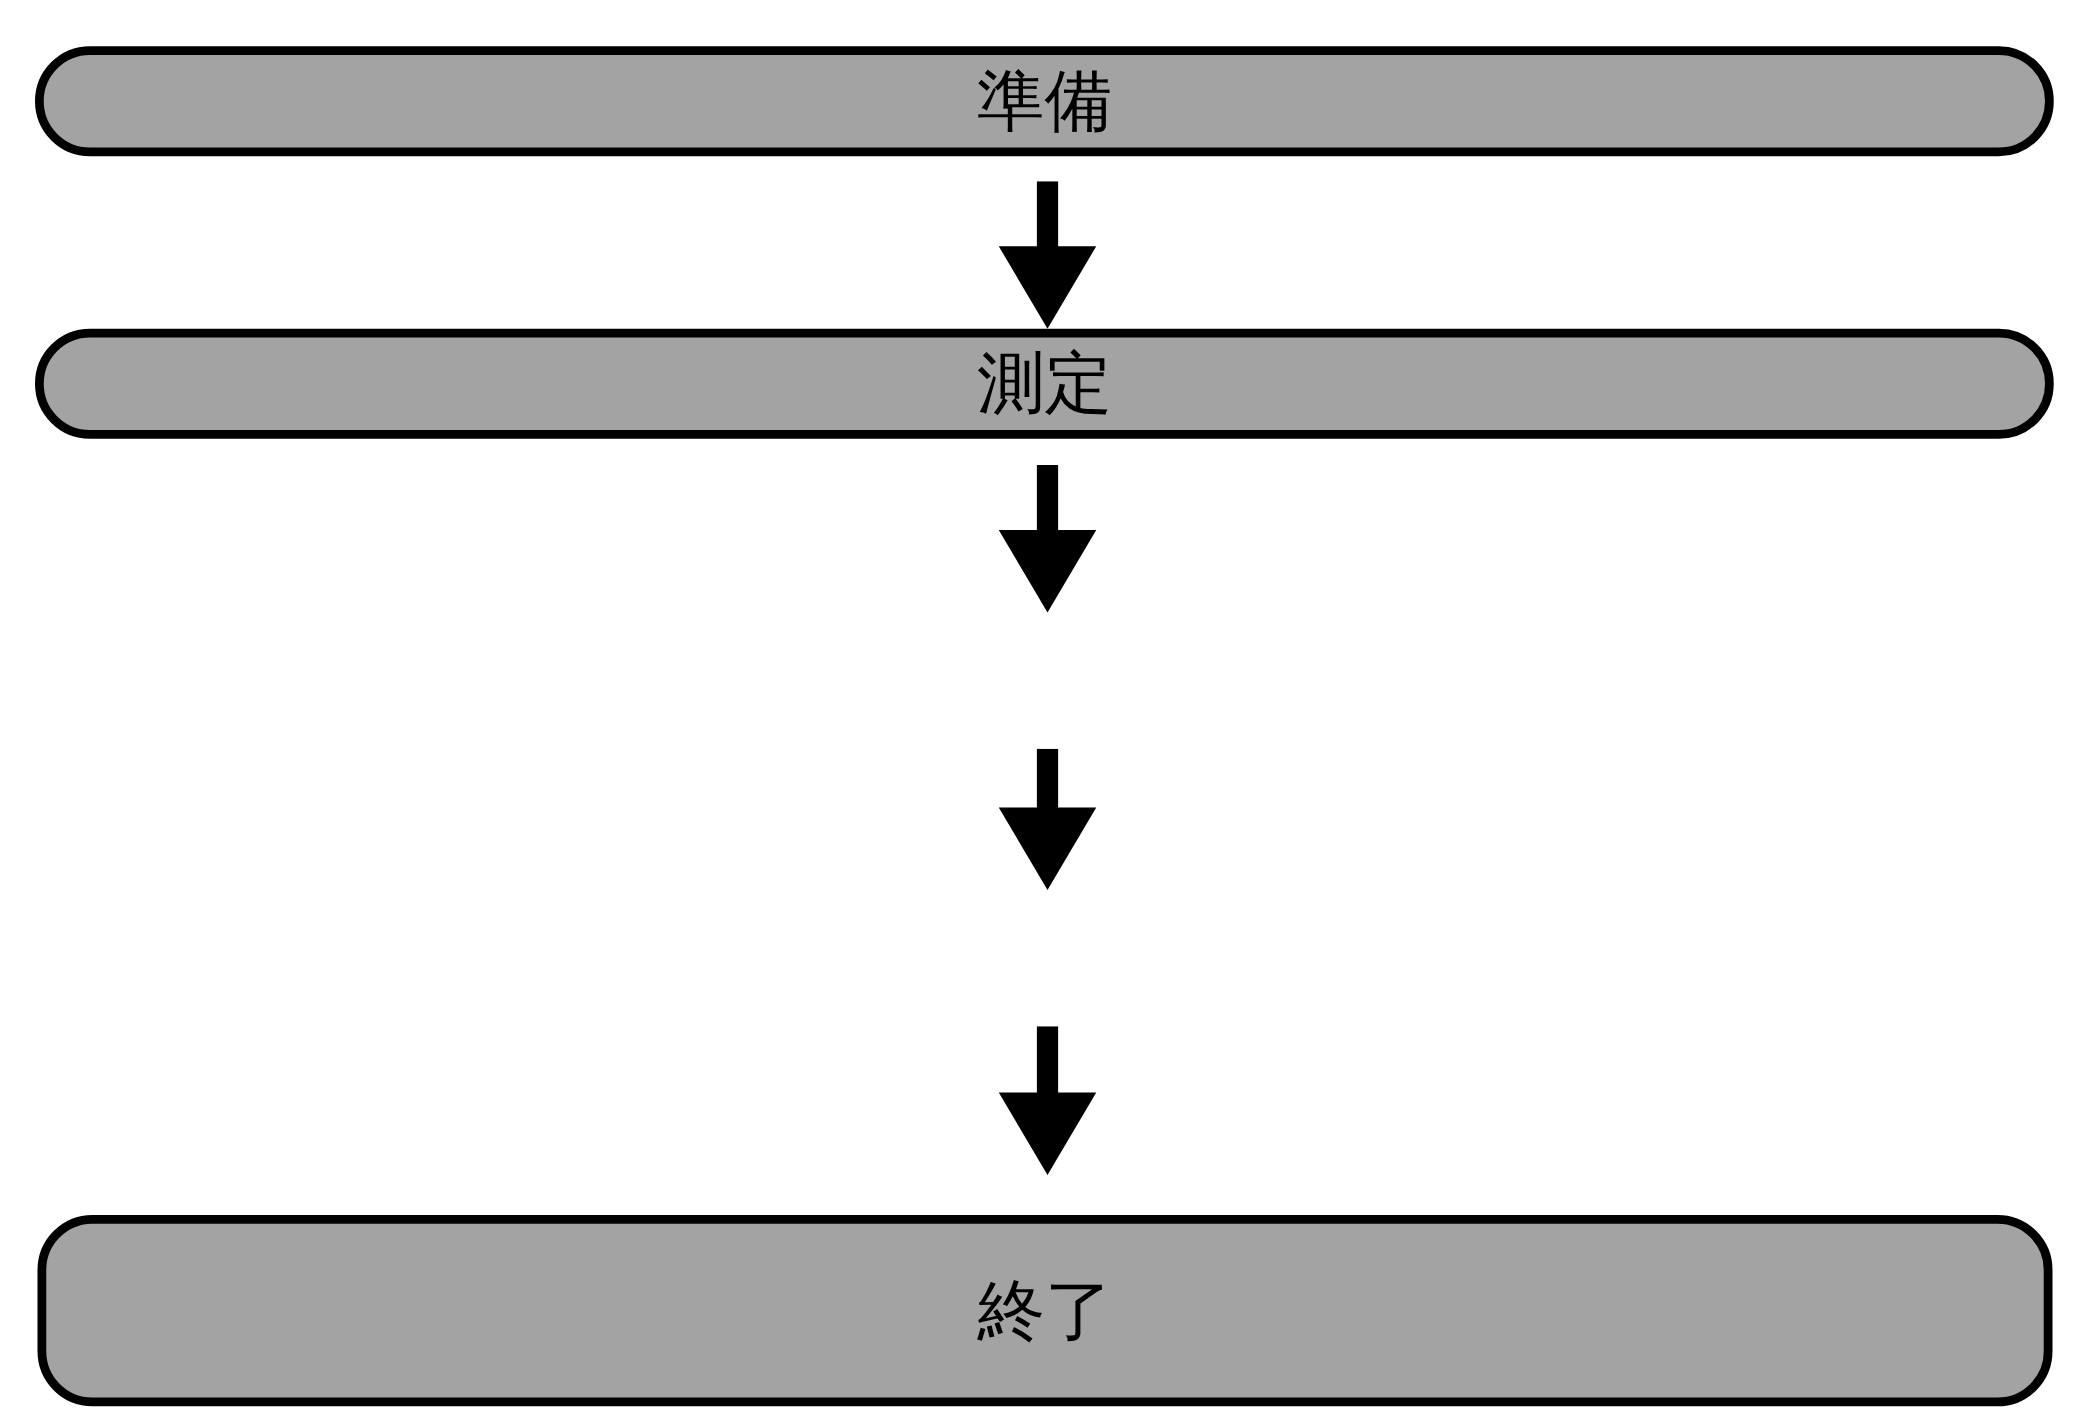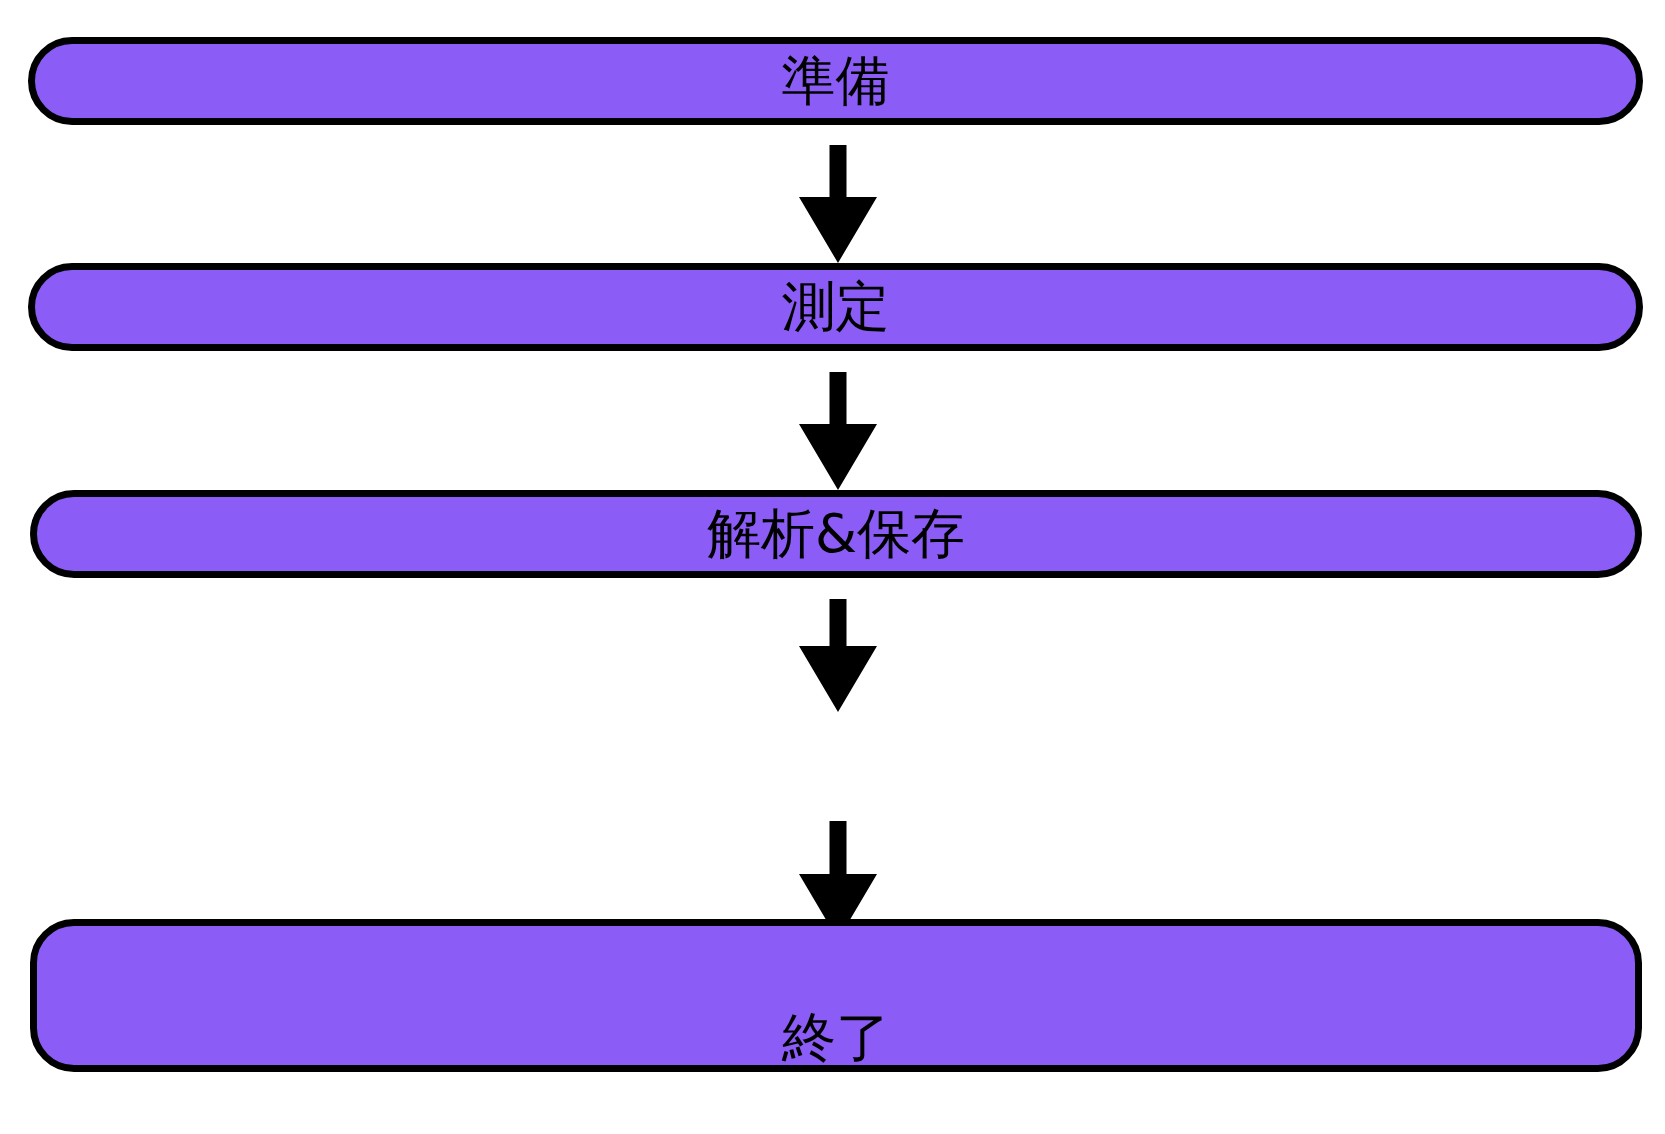--- a/index.html
+++ b/index.html
@@ -15,21 +15,21 @@
   }
   #flowchart {
     position: relative;
     width: 1665px;
     height: 1134px;
     background: #ffffff;
   }
   .node {
     position: absolute;
     box-sizing: border-box;
-    background: #8b5cf6;
+    background: #a3a3a3;
     border: 7px solid #000000;
     border-radius: 44px;
     display: flex;
     align-items: center;
     justify-content: center;
   }
   .node-label {
     font-size: 54px;
     line-height: 1.0;
     color: #000000;
@@ -70,19 +70,16 @@
       <svg width="78" height="119" viewBox="0 0 78 119">
         <polygon points="30.5,0 47.5,0 47.5,53 78,53 39,119 0,53 30.5,53" fill="#000000"></polygon>
       </svg>
     </div>
     <div class="node" style="left: 28px; top: 37px; width: 1615px; height: 88px; border-color: rgb(0, 0, 0); border-radius: 44px;">
       <div class="node-label" style="color: rgb(0, 0, 0);">準備</div>
     </div>
     <div class="node" style="left: 28px; top: 263px; width: 1615px; height: 88px; border-color: rgb(0, 0, 0); border-radius: 44px;">
       <div class="node-label" style="color: rgb(0, 0, 0);">測定</div>
     </div>
-    <div class="node" style="left: 30px; top: 490px; width: 1612px; height: 88px; border-color: rgb(0, 0, 0); border-radius: 44px;">
-      <div class="node-label" style="color: rgb(0, 0, 0);">解析&amp;保存</div>
-    </div>
-    <div class="node" style="left: 30px; top: 919px; width: 1612px; height: 153px; border-color: rgb(0, 0, 0); border-radius: 44px; align-items: flex-end;">
+    <div class="node" style="left: 30px; top: 972px; width: 1612px; height: 153px; border-color: rgb(0, 0, 0); border-radius: 44px;">
       <div class="node-label" style="color: rgb(0, 0, 0);">終了</div>
     </div>
   </div>
 
 </body></html>

